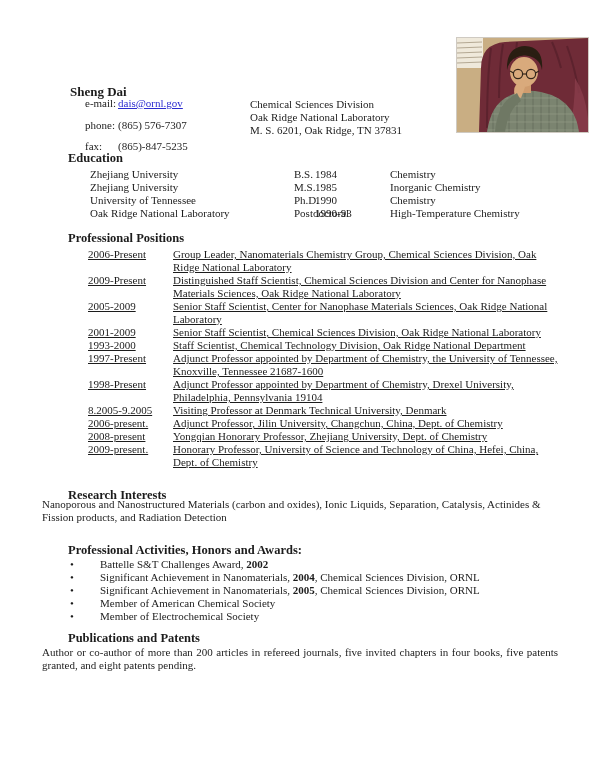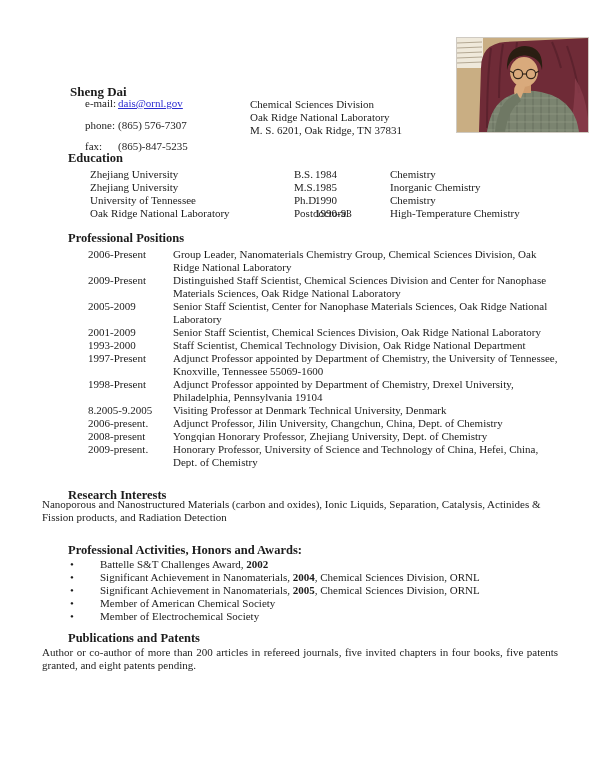--- a/index.html
+++ b/index.html
@@ -28,21 +28,21 @@
 
   
   .edu-rows { position:absolute; top:168px; left:0; width:532px; }
   .edu-row { position:relative; height:13px; line-height:13px; }
   .edu-row .c1 { position:absolute; left:90px; white-space:nowrap; }
   .edu-row .c2 { position:absolute; left:246px; white-space:nowrap;margin-left:48px; }
   .edu-row .c3 { position:absolute; left:315px; white-space:nowrap; }
   .edu-row .c4 { position:absolute; left:390px; white-space:nowrap; }
 
   
-  .pos-rows { position:absolute; top:248px; left:0; width:600px; }
+  .pos-rows { position:absolute; top:248px; left:0; width:600px;text-decoration:underline; }
   .pos-row { display:flex; line-height:13px; }
   .pos-date { margin-left:88px; width:85px; flex:none; }
   .pos-desc { width:388px; }
 
   
   .para { position:absolute; left:42px; width:516px; line-height:13px; }
   .para.just { text-align:justify; }
 
   
   .award-rows { position:absolute; top:558px; left:0; width:600px; }
@@ -183,21 +183,21 @@
     <div class="pos-row">
       <span class="pos-date">2001-2009</span>
       <span class="pos-desc">Senior Staff Scientist, Chemical Sciences Division, Oak Ridge National Laboratory</span>
     </div>
     <div class="pos-row">
       <span class="pos-date">1993-2000</span>
       <span class="pos-desc">Staff Scientist, Chemical Technology Division, Oak Ridge National Department</span>
     </div>
     <div class="pos-row">
       <span class="pos-date">1997-Present</span>
-      <span class="pos-desc">Adjunct Professor appointed by Department of Chemistry, the University of Tennessee, Knoxville, Tennessee 55069-1600</span>
+      <span class="pos-desc">Adjunct Professor appointed by Department of Chemistry, the University of Tennessee, Knoxville, Tennessee 21687-1600</span>
     </div>
     <div class="pos-row">
       <span class="pos-date">1998-Present</span>
       <span class="pos-desc">Adjunct Professor appointed by Department of Chemistry, Drexel University, Philadelphia, Pennsylvania 19104</span>
     </div>
     <div class="pos-row">
       <span class="pos-date">8.2005-9.2005</span>
       <span class="pos-desc">Visiting Professor at Denmark Technical University, Denmark</span>
     </div>
     <div class="pos-row">

